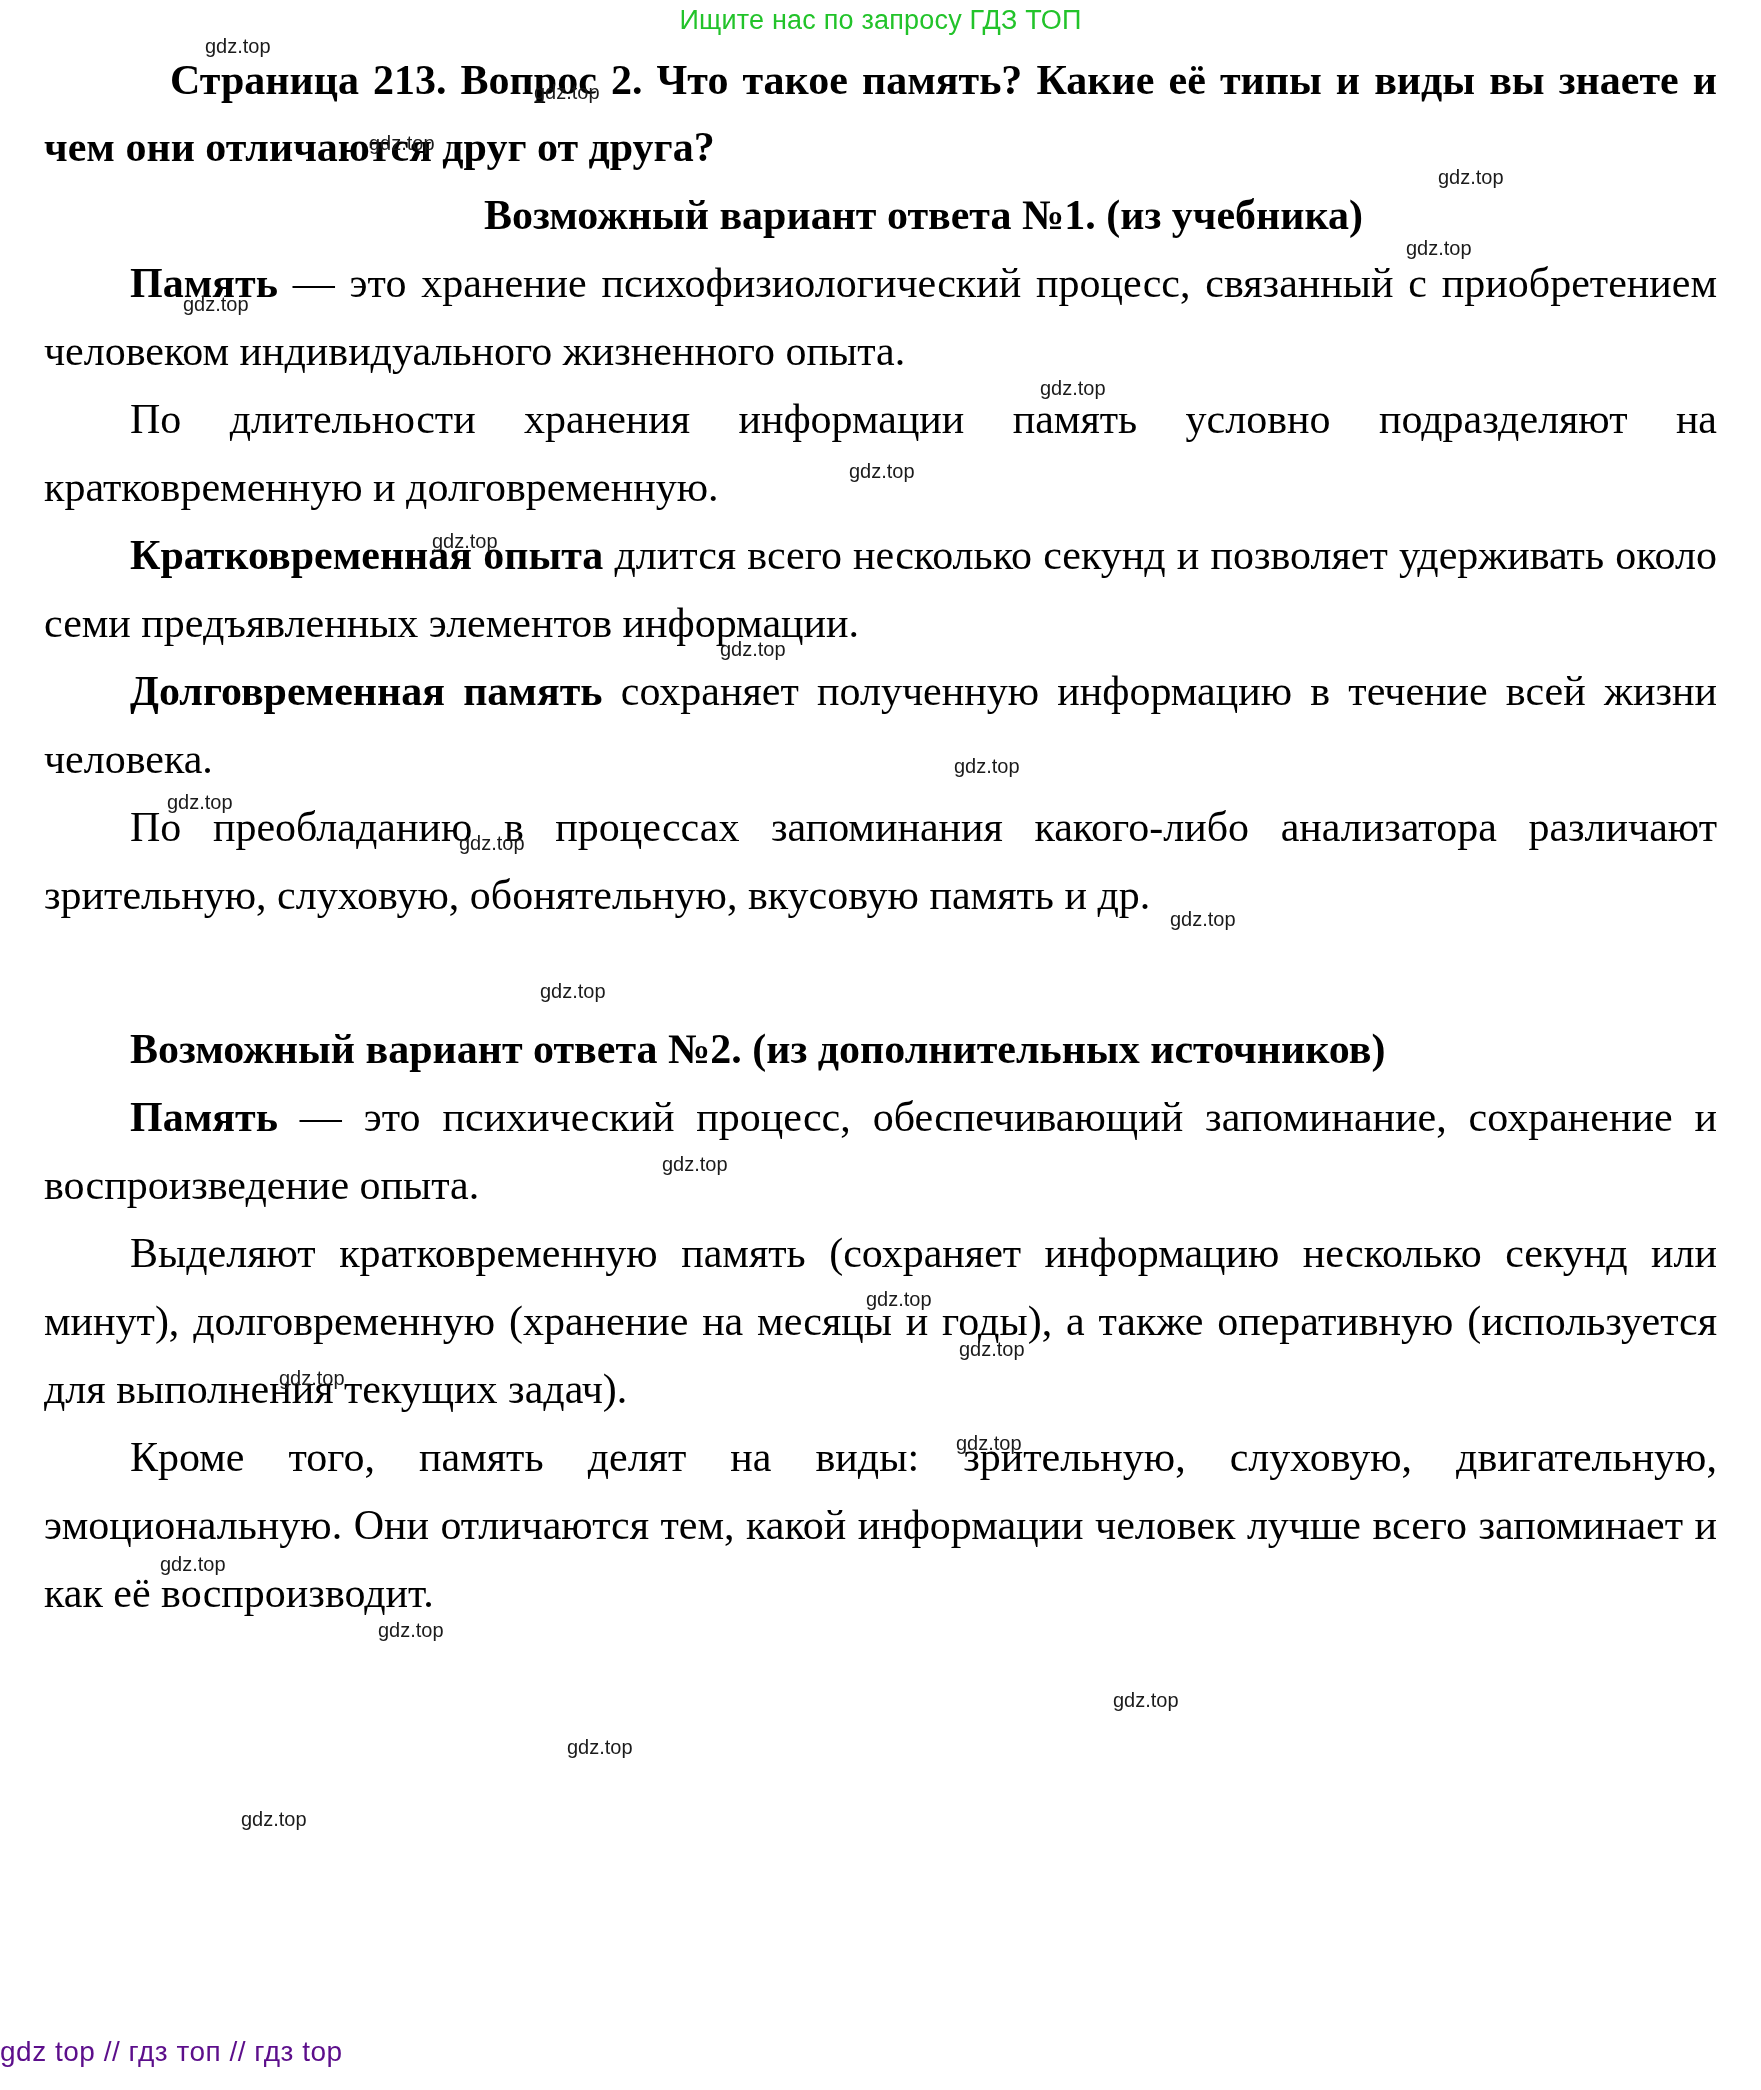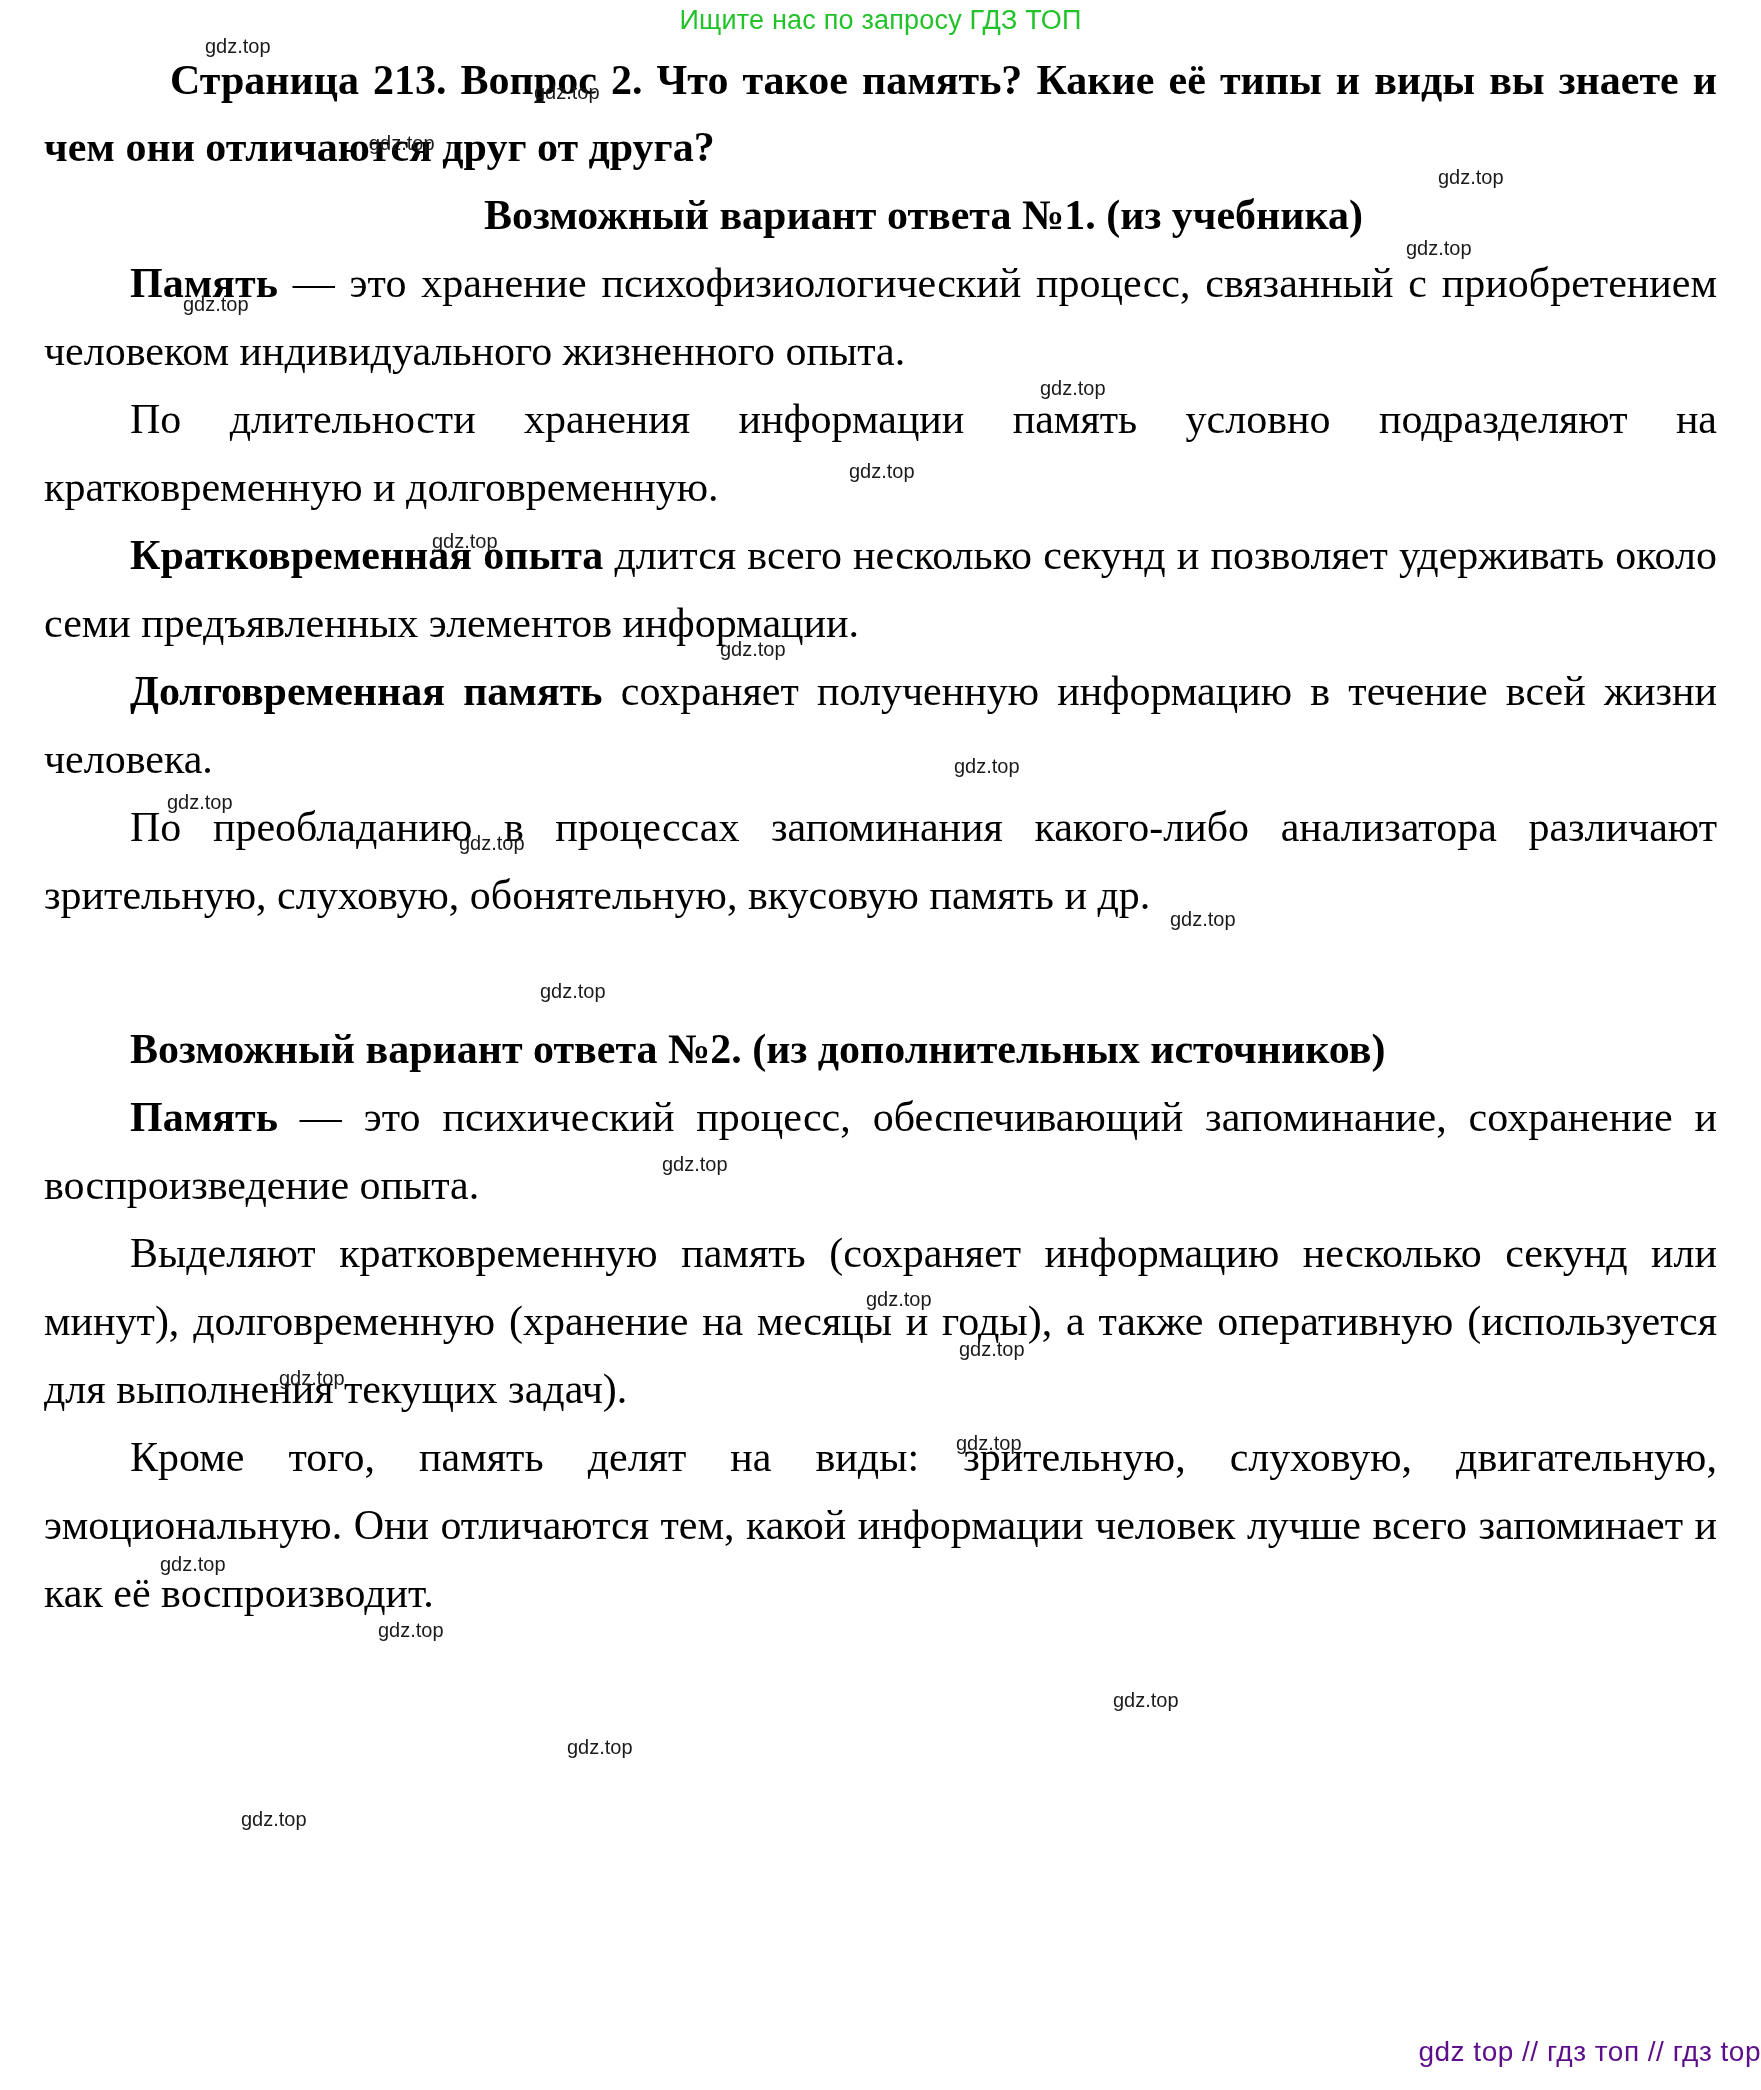--- a/index.html
+++ b/index.html
@@ -83,21 +83,21 @@
     pointer-events: none;
     line-height: 1;
   }
 
   
   .footer {
     position: absolute;
     left: 0;
     bottom: 21.6px;
     width: 100%;
-    text-align: right;
+    text-align: left;
   }
   .footer-text {
     font-family: "Liberation Sans", "DejaVu Sans", sans-serif;
     font-size: 28px;
     font-weight: 400;
     letter-spacing: 0.5px;
     white-space: nowrap;
   }
 </style>
 </head>

